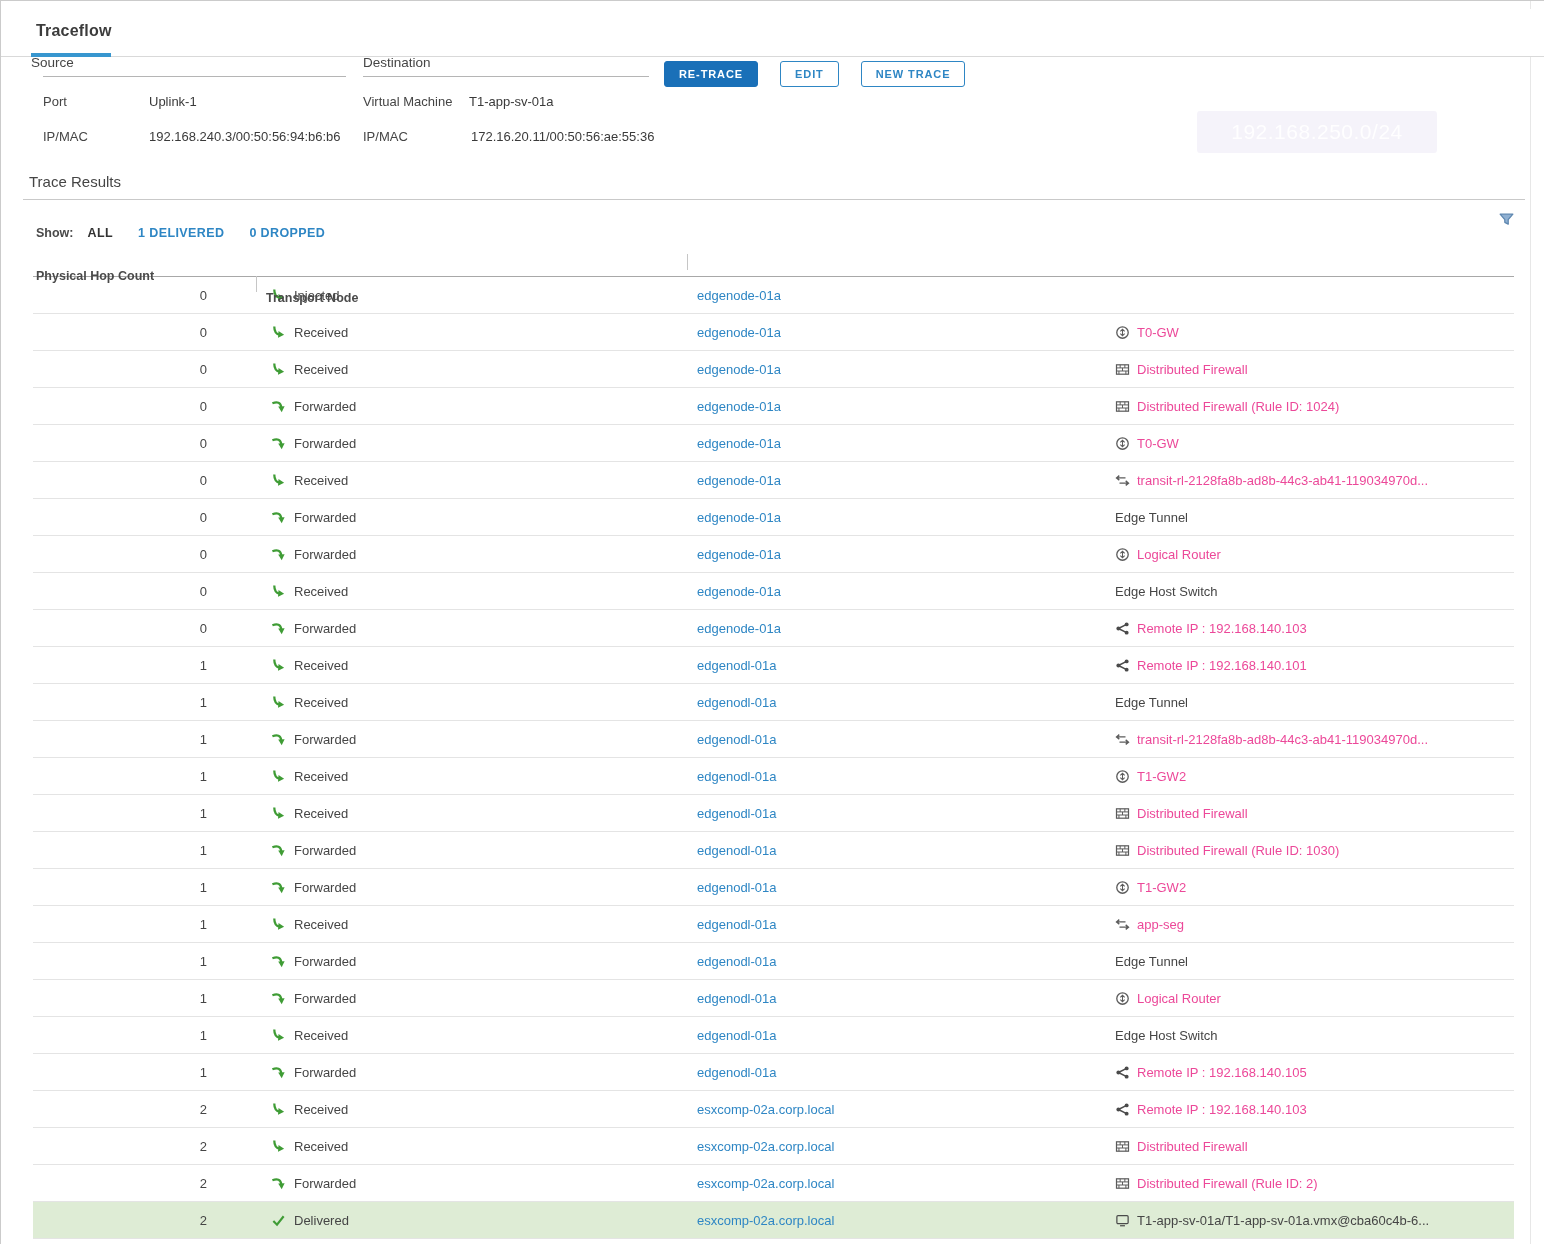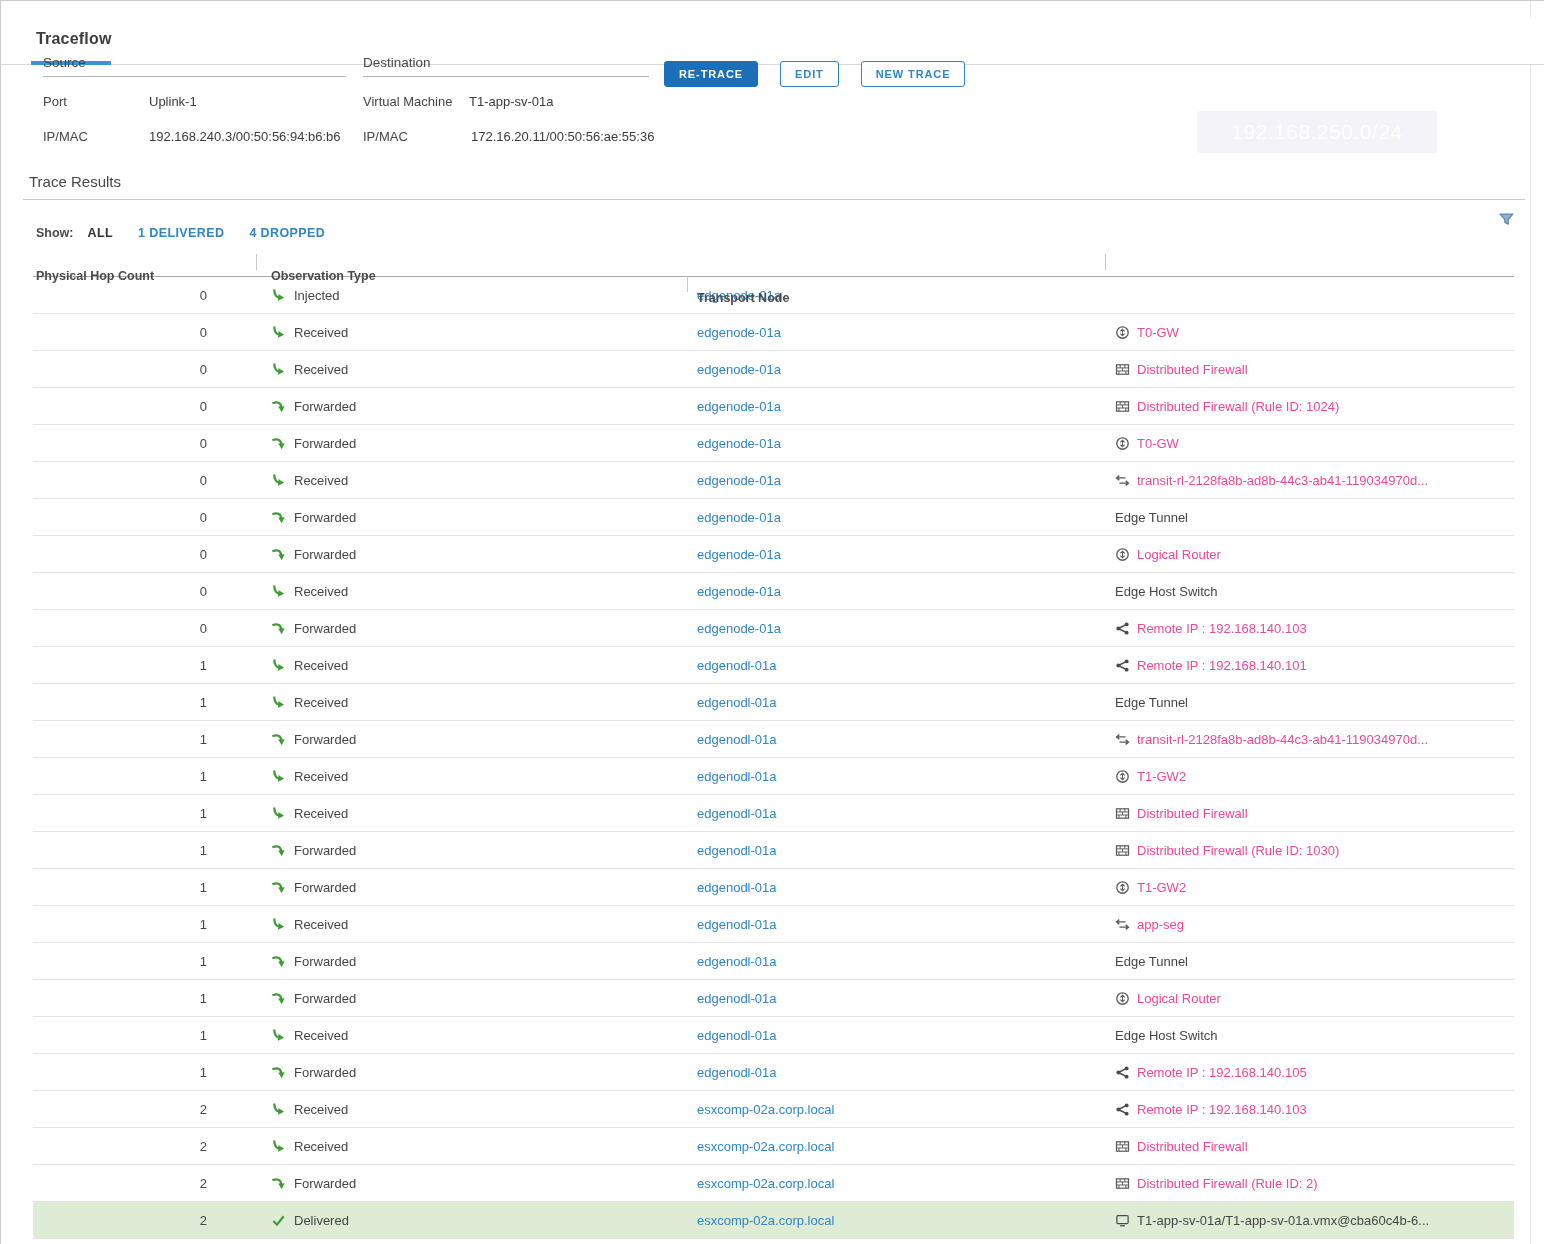--- a/index.html
+++ b/index.html
@@ -3,21 +3,21 @@
 <meta charset="utf-8">
 <style>
   * { margin:0; padding:0; box-sizing:border-box; }
   html,body { background:#fff; }
   body { font-family:"Liberation Sans","DejaVu Sans",sans-serif; color:#454545; }
   .page { position:relative; width:1544px; height:1244px; background:#fff; overflow:hidden;
           border-top:1px solid #cbcbcb; border-left:1px solid #cbcbcb; }
   .right-edge { position:absolute; left:1529px; top:0; bottom:0; width:1px; background:#e7e7e7; }
 
   
-  .titlebar { position:absolute; left:0; top:16px; right:0; height:48px; border-bottom:1px solid #d9d9d9; background:#fff; }
+  .titlebar { position:absolute; left:0; top:8px; right:0; height:48px; border-bottom:1px solid #d9d9d9; background:#fff; }
   .page-title { position:absolute; left:35px; top:13px; font-size:16px; font-weight:700; color:#3c3c3c; letter-spacing:.2px; }
   .tab-underline { position:absolute; left:30px; top:44px; width:80px; height:4px; background:#3796cf; }
 
   
   .sec-label { position:absolute; font-size:13.5px; color:#454545; }
   .sec-rule { position:absolute; height:1px; background:#b5b5b5; }
   .fld { position:absolute; font-size:13px; color:#454545; white-space:nowrap; }
   .fld.val { color:#3a3a3a; }
 
   .btn-row { position:absolute; left:663px; top:60px; display:flex; gap:22px;align-items:center; }
@@ -69,21 +69,21 @@
 <body>
 
 <div class="page">
   <div class="right-edge"></div>
 
   <div class="titlebar">
     <div class="page-title">Traceflow</div>
     <div class="tab-underline"></div>
   </div>
 
-  <div class="sec-label" style="left:42px; top:54px;text-align:right;">Source</div>
+  <div class="sec-label" style="left:30px; top:54px;text-align:right;">Source</div>
   <div class="sec-rule" style="left:42px; top:75px; width:303px;"></div>
   <div class="sec-label" style="left:362px; top:54px;">Destination</div>
   <div class="sec-rule" style="left:362px; top:75px; width:286px;"></div>
 
   <div class="fld" style="left:42px; top:93px;">Port</div>
   <div class="fld val" style="left:148px; top:93px;">Uplink-1</div>
   <div class="fld" style="left:42px; top:128px;">IP/MAC</div>
   <div class="fld val" style="left:148px; top:128px;">192.168.240.3/00:50:56:94:b6:b6</div>
 
   <div class="fld" style="left:362px; top:93px;">Virtual Machine</div>
@@ -99,30 +99,29 @@
 
   <div class="fade-tooltip">192.168.250.0/24</div>
 
   <div class="results-title">Trace Results</div>
   <div class="results-rule"></div>
 
   <div class="filterbar">
     <span class="show-label">Show:</span>
     <span class="filter-opt active">ALL</span>
     <span class="filter-opt">1 DELIVERED</span>
-    <span class="filter-opt">4 DROPPED</span>
+    <span class="filter-opt">0 DROPPED</span>
   </div>
   <span class="funnel"><svg viewBox="0 0 16 16">
         <path d="M2 3 H14 L9.6 8.2 V12.4 L6.4 10.7 V8.2 Z" fill="#8fb0d2" stroke="#5e87b0" stroke-width="1.2" stroke-linejoin="round"></path>
       </svg></span>
 
   <div class="table">
     <div class="thead">
       <div class="th c1">Physical Hop Count</div>
-      <div class="th c2 div">Observation Type</div>
       <div class="th c3 div">Transport Node</div>
       <div class="th c5 div"></div>
     </div>
     <div id="tbody">
         <div class="trow">
     <div class="cell hop">0</div>
     <div class="cell obs">
       <span class="icon oicon">
               <svg viewBox="0 0 16 16">
                 <path d="M3.5 1.5 C3.5 7.5 5.5 9.8 9.5 10.2" fill="none" stroke="#3f9c35" stroke-width="2.4"></path>

